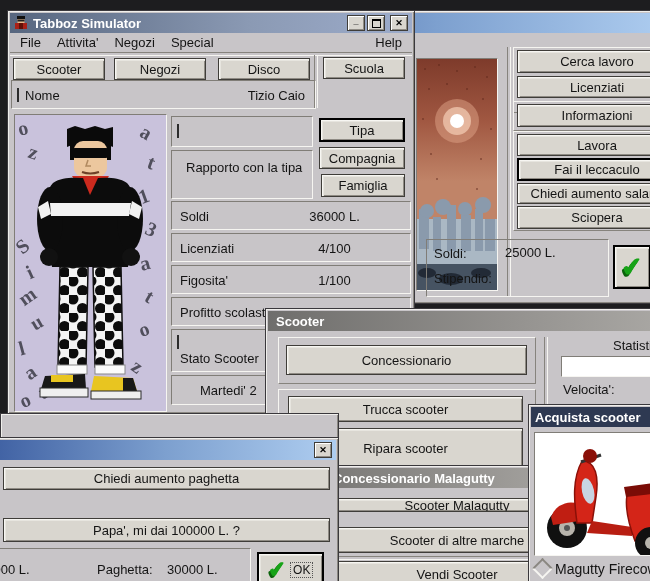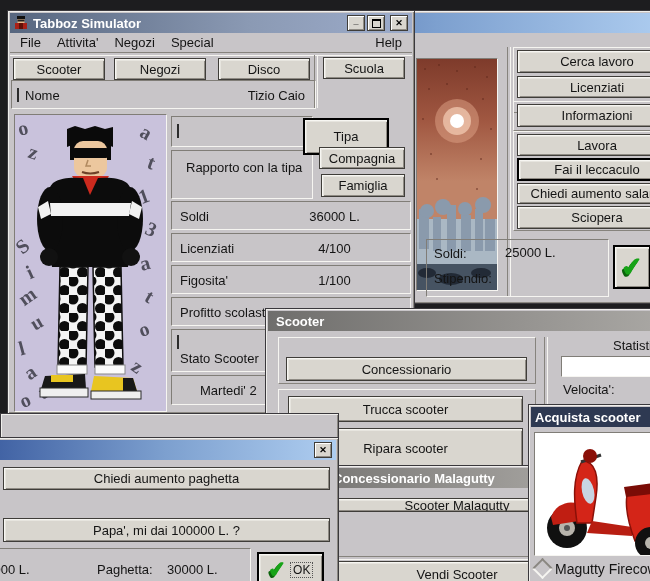--- a/index.html
+++ b/index.html
@@ -272,37 +272,37 @@
   </div>
 
   <div class="s" style="left:163px;top:318px;width:240px;height:43px">
     <span class="tick" style="left:5px;top:5px"></span>
     <span class="cap" style="left:8px;bottom:5px">Stato Scooter</span>
   </div>
   <div class="s" style="left:163px;top:364px;width:240px;height:30px">
     <span class="cap" style="left:28px;top:7px">Martedi' 2</span>
   </div>
 
-  <div class="b def" style="left:295px;top:107px;width:86px;height:37px">
+  <div class="b def" style="left:311px;top:107px;width:86px;height:24px">
       <span>Tipa</span>
     </div>
   <div class="b" style="left:311px;top:136px;width:86px;height:22px">
       <span>Compagnia</span>
     </div>
   <div class="b" style="left:313px;top:163px;width:84px;height:23px">
       <span>Famiglia</span>
     </div>
 </div>
 
 <div class="w" style="left:265px;top:308px;width:475px;height:285px;z-index:3">
   <div class="tb gray">
     <span style="margin-left:4px">Scooter</span>
   </div>
   <div class="grp" style="left:12px;top:28px;width:258px;height:47px"></div>
-  <div class="b" style="left:20px;top:48px;width:241px;height:24px">
+  <div class="b" style="left:20px;top:36px;width:241px;height:30px">
       <span>Concessionario</span>
     </div>
   <div class="grp" style="left:12px;top:80px;width:258px;height:200px"></div>
   <div class="b" style="left:22px;top:87px;width:235px;height:26px">
       <span>Trucca scooter</span>
     </div>
   <div class="b" style="left:22px;top:119px;width:235px;height:41px">
       <span>Ripara scooter</span>
     </div>
   <div class="vs" style="left:278px;top:28px;height:252px"></div>
@@ -313,20 +313,23 @@
 </div>
 
 <div class="w" style="left:0px;top:413px;width:337px;height:168px;z-index:4"></div>
 
 <div class="w" style="left:268px;top:465px;width:372px;height:135px;z-index:5">
   <div class="tb gray">
     <span style="margin-left:58px">Concessionario Malagutty</span>
   </div>
   <div class="b" style="left:8px;top:32px;width:360px;height:14px">
       <span>Scooter Malagutty</span>
+    </div>
+  <div class="b" style="left:8px;top:61px;width:360px;height:26px">
+      <span>Scooter di altre marche</span>
     </div>
   <div class="hs" style="left:4px;right:4px;top:90px"></div>
   <div class="b" style="left:8px;top:95px;width:360px;height:26px">
       <span>Vendi Scooter</span>
     </div>
 </div>
 
 <div class="w" style="left:-45px;top:437px;width:382px;height:150px;z-index:6">
   <div class="tb blue">
     <span class="wbtn" style="margin-left:auto">

